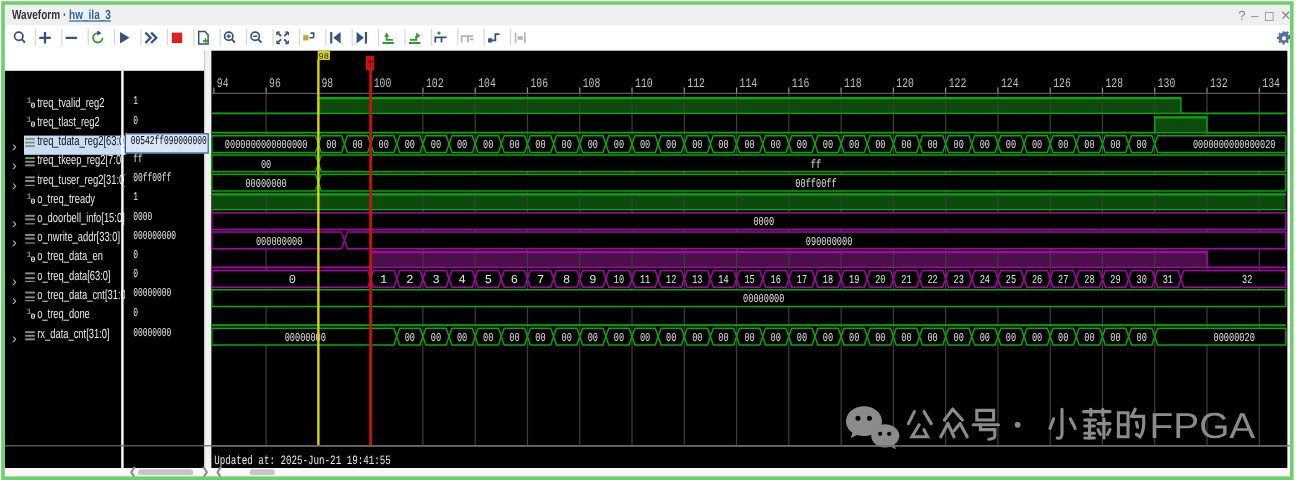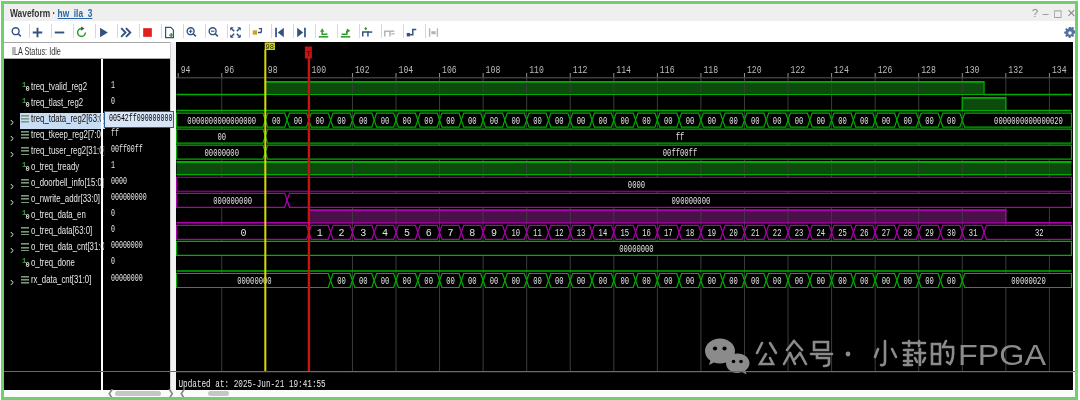--- a/index.html
+++ b/index.html
@@ -159,23 +159,20 @@
 <div class="tbi" style="left:422.5px"><svg width="13" height="13" viewBox="0 0 15 15">
           <path d="M3 2.5v10M12 2.5v10" stroke="#b5b5b5" stroke-width="1.6"></path>
           <rect x="5" y="6" width="5" height="3.5" fill="#b5b5b5"></rect>
         </svg></div>
     <span id="gear"><svg width="12" height="12" viewBox="0 0 14 14">
           <path fill="#54719f" d="M7 4.5A2.5 2.5 0 1 0 7 9.5 2.5 2.5 0 0 0 7 4.5zm6-.5l-1.6-.3a4.8 4.8 0 0 0-.5-1.2l.9-1.3-1.4-1.4-1.3.9c-.4-.2-.8-.4-1.2-.5L7.6.1H5.6l-.3 1.6c-.4.1-.8.3-1.2.5l-1.3-.9-1.4 1.4.9 1.3c-.2.4-.4.8-.5 1.2L.2 5.5v2l1.6.3c.1.4.3.8.5 1.2l-.9 1.3 1.4 1.4 1.3-.9c.4.2.8.4 1.2.5l.3 1.6h2l.3-1.6c.4-.1.8-.3 1.2-.5l1.3.9 1.4-1.4-.9-1.3c.2-.4.4-.8.5-1.2l1.6-.3v-1z"></path>
           <circle cx="7" cy="7" r="2" fill="#fff"></circle>
         </svg></span>
   </div>
   <div id="lpanel"></div>
-  <div id="ilabox">
-      <span>ILA Status: Idle</span>
-    </div>
   <div id="coldiv"></div>
   <div id="rows">
 <div class="ic1" style="top:81.5px">
         <span class="g1">1</span>
         <span class="w0">0</span>
       </div>
 <div class="nm" style="top:80.0px">treq_tvalid_reg2</div>
 <div class="vl" style="top:80.0px">1</div>
 <div class="ic1" style="top:97.5px">
         <span class="g1">1</span>

